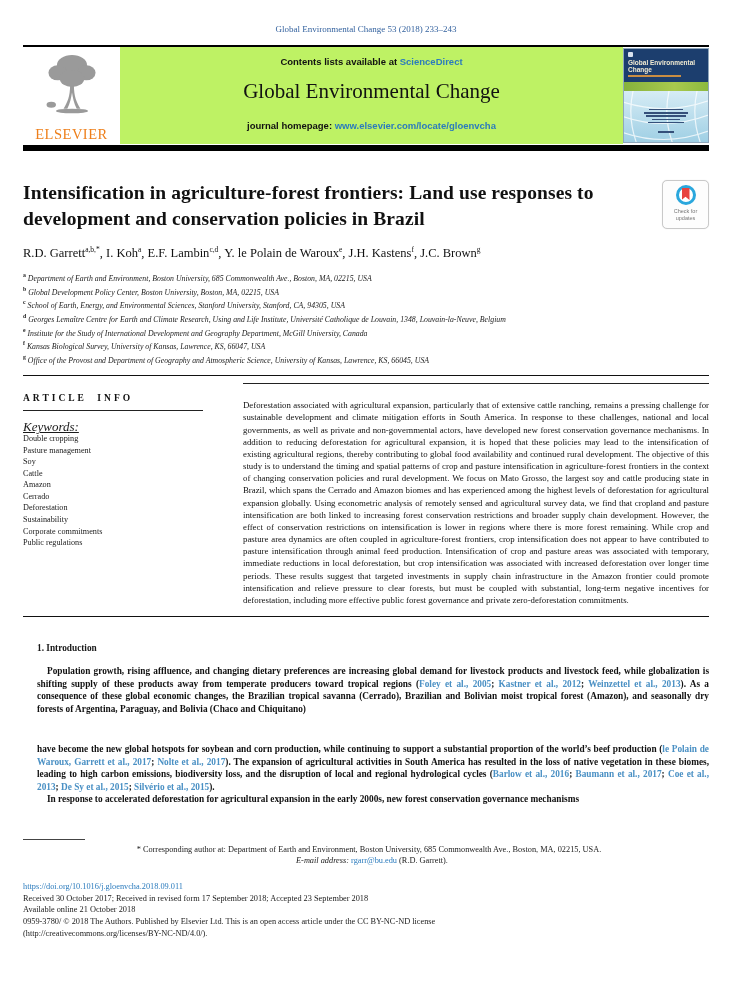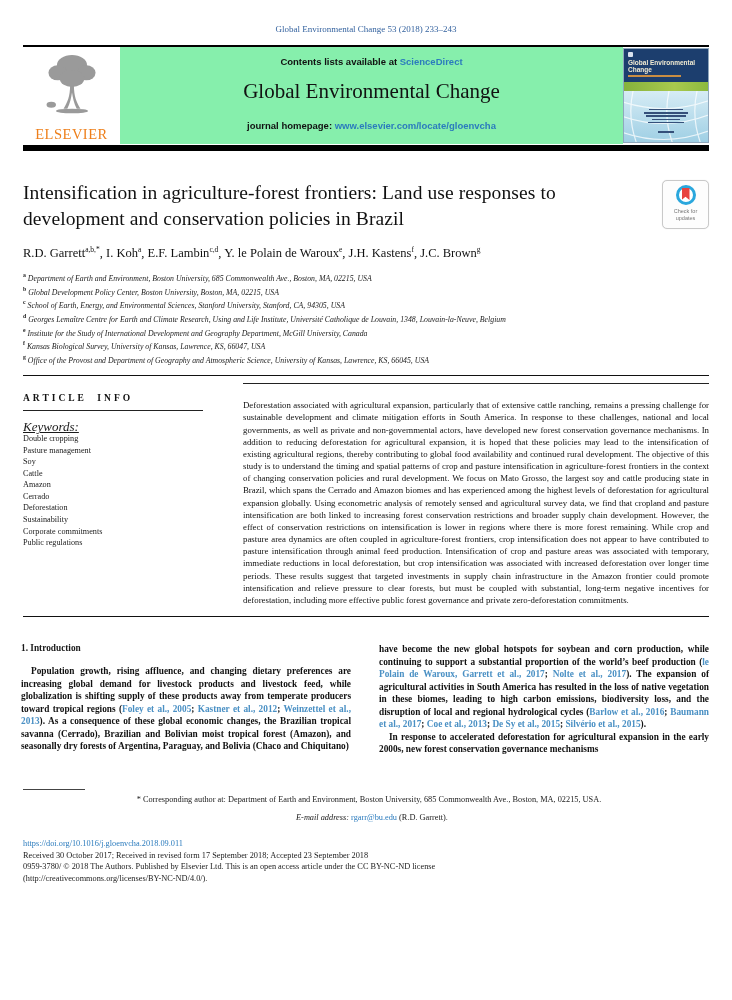--- a/index.html
+++ b/index.html
@@ -7,21 +7,21 @@
   .page { position:relative; width:732px; height:1000px; background:#fff; overflow:hidden; }
 
   
   .citation { margin-top:24px; text-align:center; font-size:9px; color:#35639f; }
 
   
   .header-rule { margin:11px 23px 0 23px; height:2px; background:#000; }
   .header { display:flex; margin:0 23px; height:97px; align-items:stretch; }
   .logo { width:97px; display:flex; flex-direction:column; align-items:center; justify-content:flex-start; padding-top:4px; background:#fff; }
   .logo-text { font-family:Liberation Serif, serif; font-size:14.5px; color:#ee7f1a; letter-spacing:.5px; margin-top:1px; }
-  .header-box { flex:1; background:#86efac; text-align:center; padding-top:9px; }
+  .header-box { flex:1; background:#bef264; text-align:center; padding-top:9px; }
   .contents-line, .homepage-line { font-family:"Liberation Sans", sans-serif; font-size:9.5px; font-weight:700; color:#111; }
   .contents-line a, .homepage-line a { color:#2b7bbd; text-decoration:none; }
   .journal-title { font-family:"Liberation Serif", serif; font-size:21px; color:#111; margin-top:12px; }
   .homepage-line { margin-top:16px; }
 
   .cover { width:86px; height:95px; margin-top:1px; border:1px solid #8fa7bc; display:flex; flex-direction:column; overflow:hidden; }
   .cover-top { background:#1c3e6e; height:33px; padding:3px 4px; }
   .cover-mark { width:5px; height:5px; background:#d9e2ee; border-radius:1px; margin-bottom:2px; }
   .cover-title { color:#f0ead2; font-family:"Liberation Sans", sans-serif; font-size:6.5px; line-height:7px; font-weight:700; }
   .cover-subline { height:2px; width:70%; background:#e89b3c; margin-top:2px; opacity:.85; }
@@ -29,21 +29,21 @@
   .cover-art { flex:1; position:relative; background:linear-gradient(180deg,#d6ecf5,#9fcfe4); }
   .cover-art svg { position:absolute; inset:0; }
   .cover-textblock { position:absolute; top:16px; left:0; right:0; }
   .cover-textblock i { display:block; height:1.5px; background:#35507a; margin:1.8px auto; }
   .ctb1{width:34px;} .ctb2{width:44px;} .ctb3{width:40px;} .ctb4{width:28px;} .ctb5{width:36px;} .ctb6{width:16px; margin-top:8px !important;}
 
   .header-bar { margin:1px 23px 0 23px; height:6px; background:#000; }
 
   
   .title-row { display:flex; justify-content:space-between; margin:29px 23px 0 23px; }
-  h1.article-title { font-weight:400; font-size:19.5px; line-height:26px; color:#111; width:575px; letter-spacing:.1px; }
+  h1.article-title { font-weight:700; font-size:19.5px; line-height:26px; color:#111; width:575px; letter-spacing:.1px; }
   .check-badge { width:47px; height:49px; border:1px solid #c9c9c9; border-radius:5px; background:#fdfdfd; text-align:center; padding-top:4px; box-shadow:0 0 1px rgba(0,0,0,.15); }
   .cb-circle { width:20px; height:20px; border-radius:50%; border:3px solid #2aa7dd; background:#fff; margin:0 auto; position:relative; }
   .cb-ribbon { position:absolute; left:3px; top:0; width:8px; height:12px; background:#e8433f; clip-path:polygon(0 0,100% 0,100% 100%,50% 72%,0 100%); }
   .cb-text { font-family:"Liberation Sans", sans-serif; font-size:5.5px; line-height:6.5px; color:#777; margin-top:3px; }
 
   
   .authors { margin:13px 23px 0 23px; font-size:12.5px; color:#111; }
   .authors sup { font-size:7.5px; }
   .affiliations { margin:9px 23px 0 23px; }
   .affil { font-size:7.8px; font-style:italic; line-height:11px; color:#222; }
@@ -55,33 +55,33 @@
   .info-section { display:flex; gap:40px; margin:0 23px; }
   .info-left { width:180px; flex:0 0 180px; }
   .info-right { flex:1; }
   .section-head { font-size:9.5px; font-weight:700; letter-spacing:3px; word-spacing:5px; padding-top:17px; color:#111; }
   .head-rule { border-top:1.3px solid #222; margin-top:7px; }
   .kw-label { font-size:13px; font-style:italic; margin-top:10px; line-height:11.6px;text-decoration:underline; }
   .kw-item { font-size:8.2px; line-height:11.6px; }
   .abstract-text { font-size:8.8px; line-height:12.15px; text-align:justify; margin-top:15px; color:#111; }
 
   
-  .body-cols { display:flex; gap:28px; margin:26px 23px 0 21px; }
+  .body-cols { display:flex; gap:28px; margin:26px 23px 0 37px;flex-direction:column; }
   .col { flex:1; min-width:0; }
   .sec-heading { font-size:9.3px; font-weight:700; margin-bottom:12px; }
   .para { font-size:9.3px; line-height:12.55px; text-align:justify; color:#111;font-weight:bold; }
   .para.indent { text-indent:10px; }
   .cite { color:#4a90c4; }
   a.blue, .blue { color:#2b7bbd; text-decoration:none; }
 
   
   .footnote-rule { margin:33px 0 0 23px; width:62px; border-top:1px solid #444; }
   .footnote { margin:4px 23px 0 23px; font-size:8.3px; line-height:11.5px;text-align:center; }
   .footnote .fn1 { text-indent:6px; }
-  .footnote .fn2 { text-indent:12px;margin-top:7px; }
+  .footnote .fn2 { text-indent:12px; }
   .footnote .em-label { font-style:italic; }
   .footer-block { margin:14px 23px 0 23px; font-size:8.3px; line-height:11.8px; }
 </style>
 </head>
 <body>
 
 <div class="page">
 
   <div class="citation">Global Environmental Change 53 (2018) 233–243</div>
 
@@ -204,17 +204,18 @@
 
   <div class="footnote-rule"></div>
   <div class="footnote">
     <div class="fn1">* Corresponding author at: Department of Earth and Environment, Boston University, 685 Commonwealth Ave., Boston, MA, 02215, USA.</div>
     <div class="fn2"><span class="em-label">E-mail address:</span> <a class="blue">rgarr@bu.edu</a><span> (R.D. Garrett).</span></div>
   </div>
 
   <div class="footer-block">
     <div><a class="blue">https://doi.org/10.1016/j.gloenvcha.2018.09.011</a></div>
     <div>Received 30 October 2017; Received in revised form 17 September 2018; Accepted 23 September 2018</div>
+    <div>Available online 21 October 2018</div>
     <div>0959-3780/ © 2018 The Authors. Published by Elsevier Ltd. This is an open access article under the CC BY-NC-ND license</div>
     <div>(http://creativecommons.org/licenses/BY-NC-ND/4.0/).</div>
   </div>
 
 </div>
 
 </body></html>

